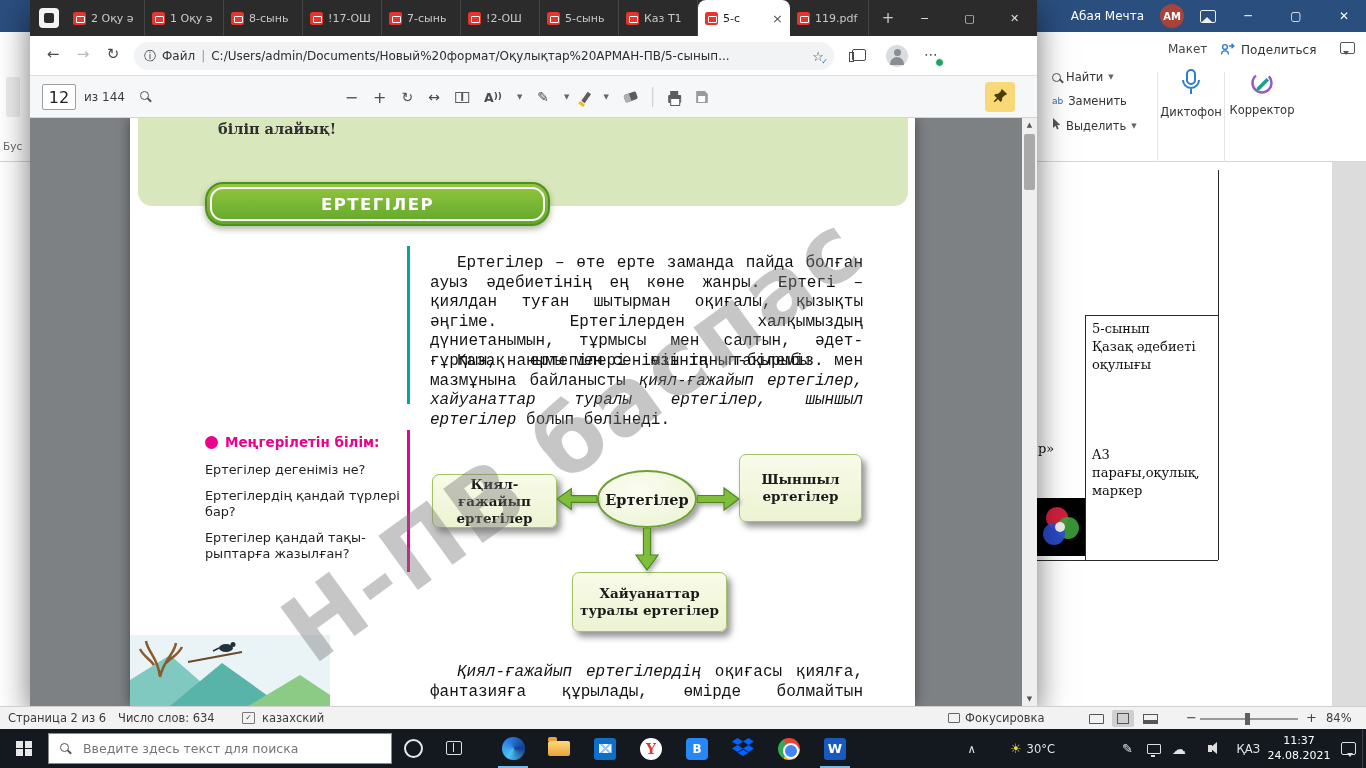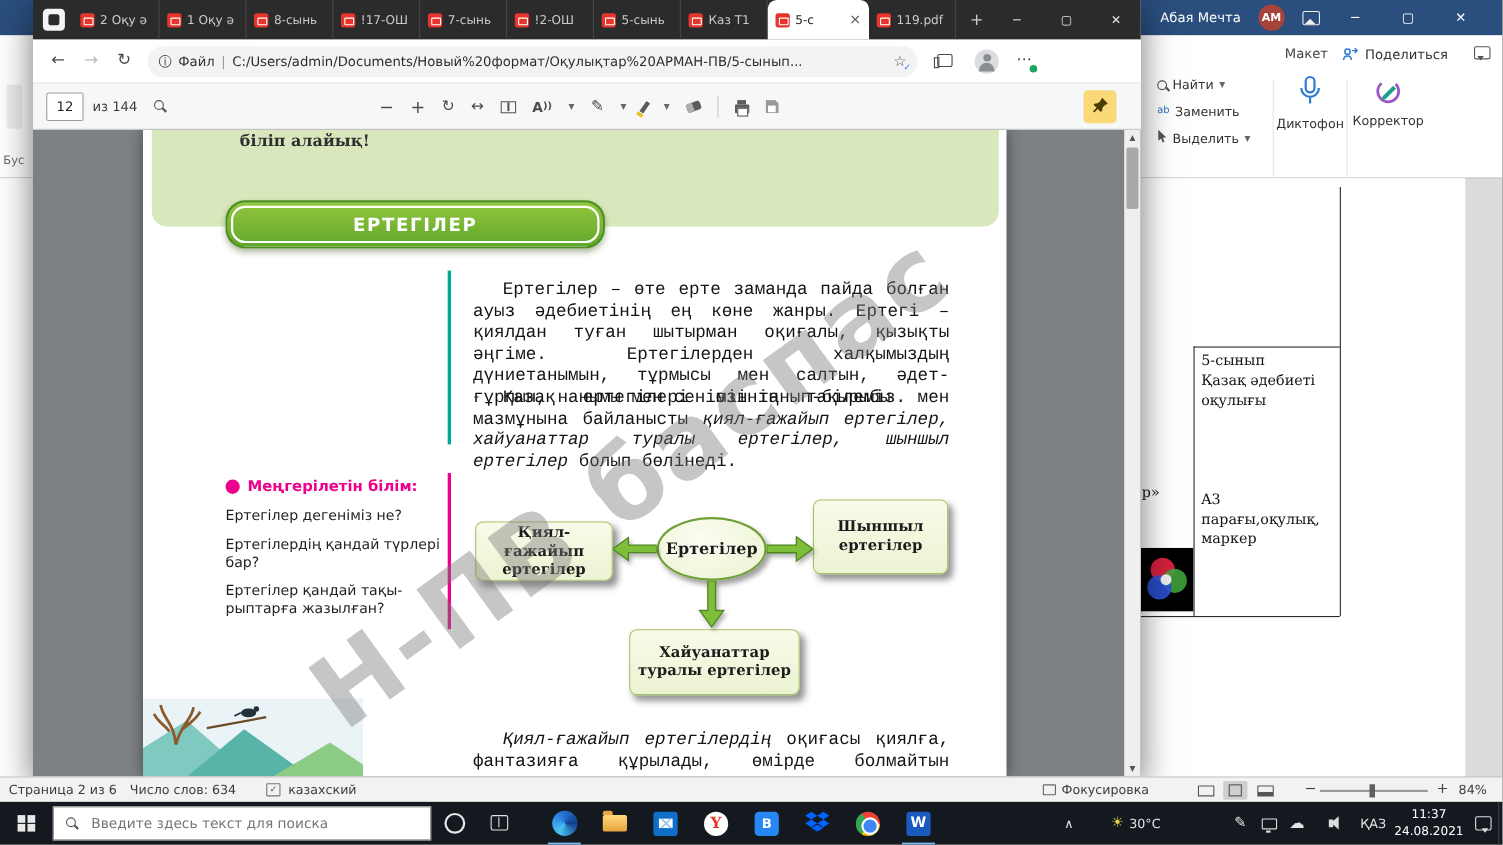--- a/index.html
+++ b/index.html
@@ -3,21 +3,21 @@
 <meta charset="utf-8">
 <style>
   *{box-sizing:border-box;margin:0;padding:0}
   html,body{width:1366px;height:768px;overflow:hidden}
   .screen{position:relative;width:1366px;height:768px;overflow:hidden;background:#666;
     font-family:"DejaVu Sans","Liberation Sans",sans-serif;}
   .abs{position:absolute}
 
   
   .word-title{position:absolute;left:0;top:0;width:100%;height:32px;background:#2A4E7E}
-  .wt-right{position:absolute;right:22px;top:0;height:32px;display:flex;align-items:center;gap:16px}
+  .wt-right{position:absolute;right:6px;top:0;height:32px;display:flex;align-items:center;gap:16px}
   .wt-user{color:#fff;font-size:12px;white-space:nowrap}
   .wt-avatar{width:24px;height:24px;border-radius:50%;background:#A8433C;color:#fff;font-size:10px;font-weight:bold;
     display:flex;align-items:center;justify-content:center}
   .wt-pic{width:16px;height:13px;border:1.5px solid #eee;border-radius:2px;position:relative}
   .wt-pic::after{content:"";position:absolute;left:1px;bottom:0;border-left:5px solid transparent;border-right:5px solid transparent;border-bottom:5px solid #eee}
   .wt-btn{color:#fff;font-size:12px;width:32px;text-align:center}
 
   .word-ribbon{position:absolute;left:0;top:32px;width:100%;height:130px;background:#fff;border-bottom:1px solid #D6D6D6}
   .ribbon-tab{position:absolute;left:1168px;top:10px;font-size:12px;color:#444}
   .share-btn{position:absolute;left:1212px;top:5px;height:26px;display:flex;align-items:center;gap:6px;font-size:12px;color:#333;
@@ -85,21 +85,21 @@
   .coll-ic{position:absolute;left:822px;top:13px;width:14px;height:12px;border:1.5px solid #4a4a4a;border-radius:2px}
   .coll-ic::before{content:"";position:absolute;left:-4px;top:2px;width:3px;height:8px;border:1px solid #4a4a4a}
   .avatar{position:absolute;left:856px;top:9px;width:22px;height:22px;border-radius:50%;background:#DADCE0}
   .avatar::before{content:"";position:absolute;left:7.5px;top:4px;width:7px;height:7px;border-radius:50%;background:#8A8E94}
   .avatar::after{content:"";position:absolute;left:4px;top:12px;width:14px;height:8px;border-radius:7px 7px 0 0;background:#8A8E94}
   .dots{position:absolute;left:894px;top:10px;font-size:14px;color:#4a4a4a;letter-spacing:1px}
   .badge{position:absolute;left:905px;top:22px;width:9px;height:9px;border-radius:50%;background:#1DA462;border:1.5px solid #fff}
 
   .pdfbar{position:absolute;left:0;top:76px;width:100%;height:42px;background:#F6F7F8;border-bottom:1px solid #D5D5D5}
   .pagebox{position:absolute;left:12px;top:8px;width:34px;height:26px;background:#fff;border:1px solid #9E9E9E;border-radius:2px;
-    font-size:12px;display:flex;align-items:center;justify-content:center;color:#222}
+    font-size:16px;display:flex;align-items:center;justify-content:center;color:#222}
   .ofpages{position:absolute;left:54px;top:14px;font-size:12px;color:#3c3c3c;white-space:nowrap}
   .pb-mag{position:absolute;left:110px;top:15px}
   .pdf-center{position:absolute;left:50%;top:0;height:42px;transform:translateX(-52%);display:flex;align-items:center;gap:15px;
     color:#4c4c4c;font-size:14px}
   .pc-sep{width:1px;height:20px;background:#C9C9C9}
   .ra{font-size:12.5px;font-weight:bold}
   .ra i{font-style:normal;font-size:9px;vertical-align:3px}
   .ic-pages{width:14px;height:11px;border:1.5px solid #5c5c5c;position:relative}
   .ic-pages::after{content:"";position:absolute;left:5.5px;top:0;width:1.5px;height:8px;background:#5c5c5c}
   .ic-hl{width:4px;height:11px;background:#5c5c5c;transform:rotate(35deg);position:relative}

